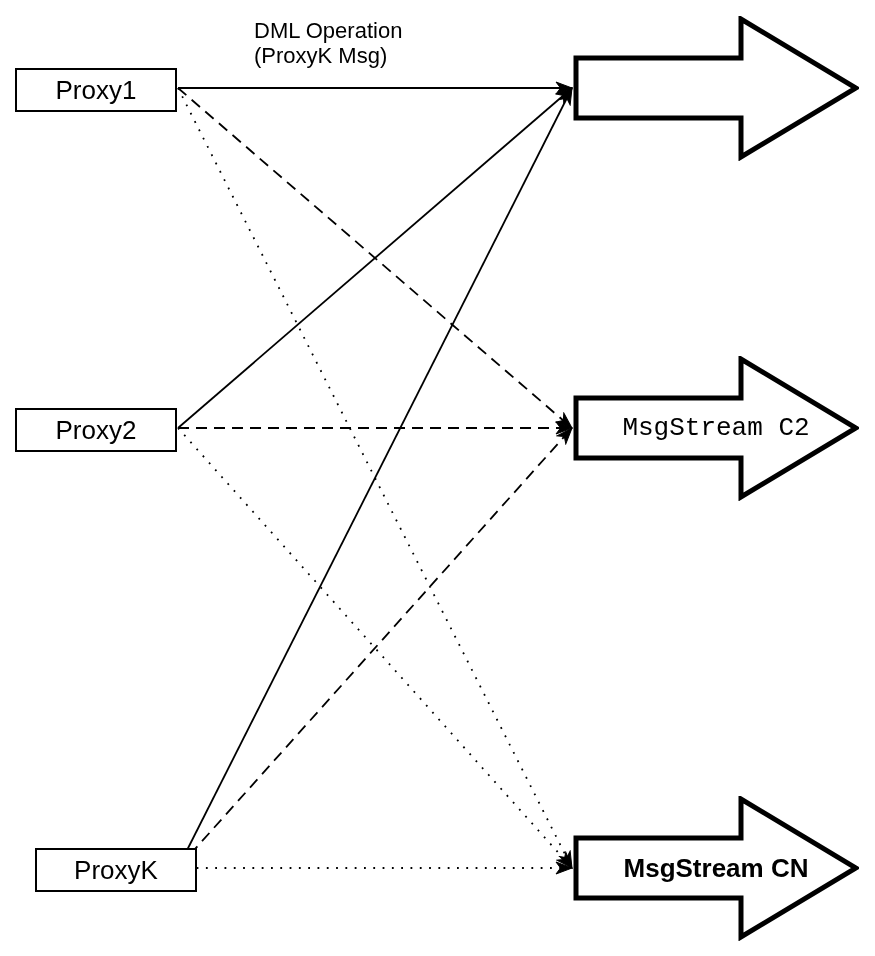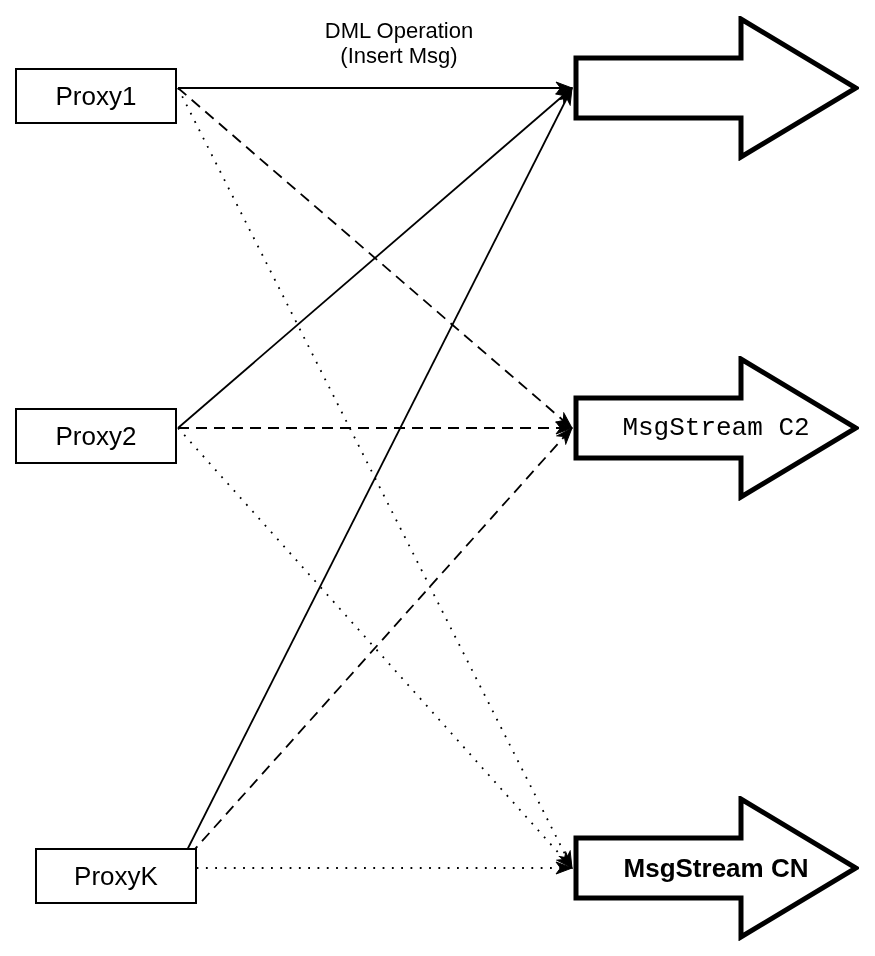--- a/index.html
+++ b/index.html
@@ -3,24 +3,24 @@
 <meta charset="utf-8">
 <style>
   html,body{margin:0;padding:0;background:#ffffff;}
   .canvas{
     position:relative;width:875px;height:956px;background:#ffffff;overflow:hidden;
     font-family:"Liberation Sans", sans-serif;color:#000000;
   }
   #edge-layer{position:absolute;left:0;top:0;width:875px;height:956px;}
   .diagram-title{
     position:absolute;left:254px;top:18px;width:290px;
-    text-align:center;font-size:22px;line-height:25px;color:#000;
+    font-size:22px;line-height:25px;color:#000;
   }
   .proxy-box{
-    position:absolute;left:15px;width:162px;height:56px;box-sizing:border-box;
+    position:absolute;left:15px;width:162px;height:44px;box-sizing:border-box;
     background:#ffffff;border:2px solid #000000;
     display:flex;align-items:center;justify-content:center;
     font-size:26px;
   }
   .proxy-box.p1{top:68px;}
   .proxy-box.p2{top:408px;}
   .proxy-box.pk{top:848px;margin-left:20px;}
   .stream{
     position:absolute;left:573px;width:286px;height:145px;
   }
@@ -52,21 +52,21 @@
         <line x1="178" y1="428" x2="572" y2="428" stroke="#000000" stroke-width="1.8" stroke-dasharray="11,7" marker-end="url(#arrowhead)"></line>
         <line x1="178" y1="868" x2="572" y2="428" stroke="#000000" stroke-width="1.8" stroke-dasharray="11,7" marker-end="url(#arrowhead)"></line>
         <line x1="178" y1="88" x2="572" y2="868" stroke="#000000" stroke-width="1.8" stroke-dasharray="1.8,7.5" marker-end="url(#arrowhead)"></line>
         <line x1="178" y1="428" x2="572" y2="868" stroke="#000000" stroke-width="1.8" stroke-dasharray="1.8,7.5" marker-end="url(#arrowhead)"></line>
         <line x1="178" y1="868" x2="572" y2="868" stroke="#000000" stroke-width="1.8" stroke-dasharray="1.8,7.5" marker-end="url(#arrowhead)"></line>
       </g>
   </svg>
 
   <div class="diagram-title">
     <div>DML Operation</div>
-    <div>(Insert Msg)</div>
+    <div>(ProxyK Msg)</div>
   </div>
 
   <div class="proxy-box p1">
     <span>Proxy1</span>
   </div>
   <div class="proxy-box p2">
     <span>Proxy2</span>
   </div>
   <div class="proxy-box pk">
     <span>ProxyK</span>

